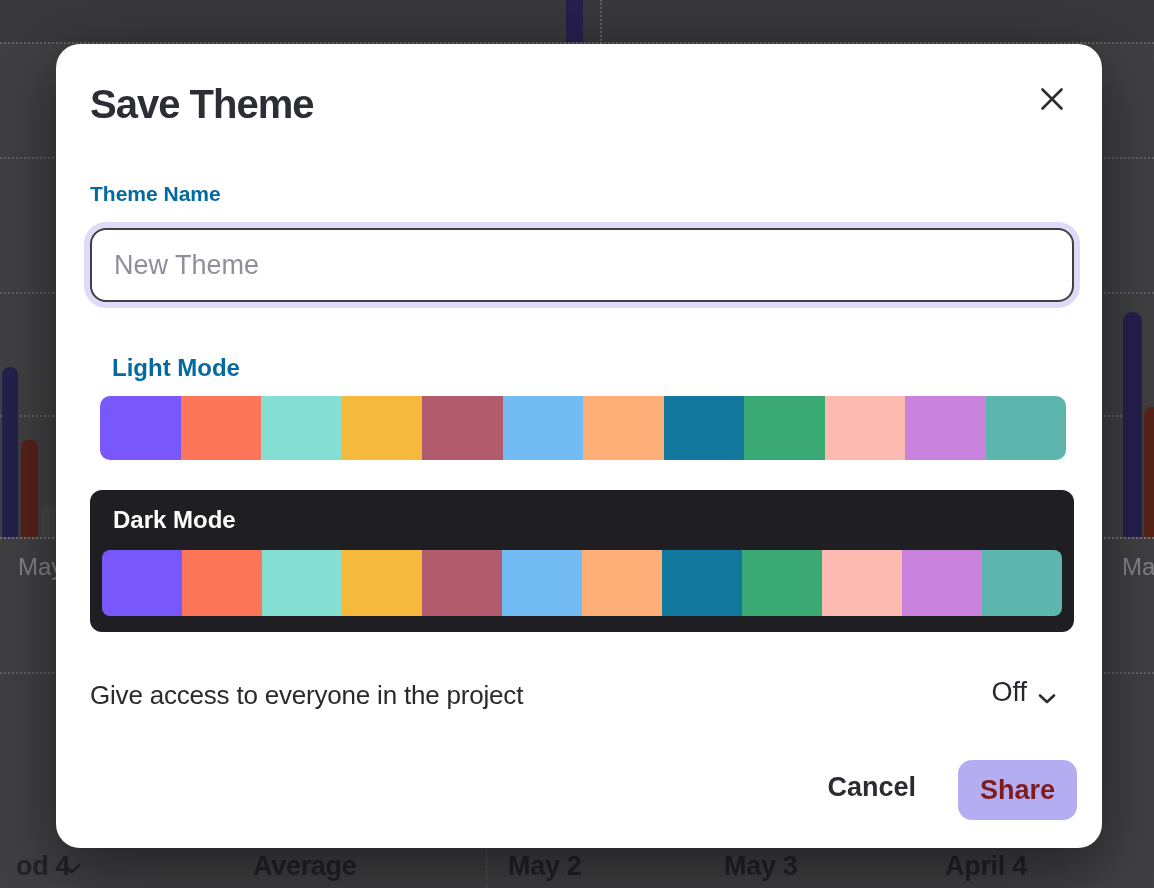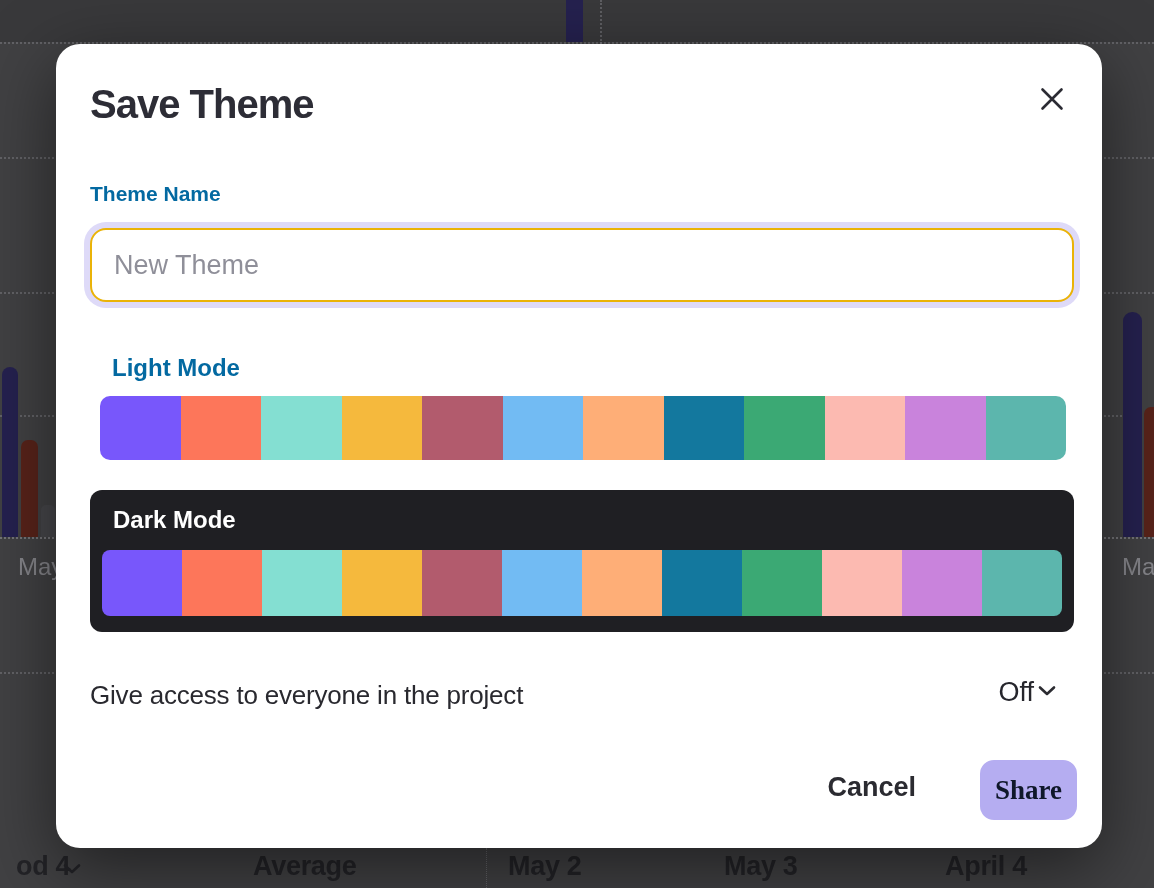--- a/index.html
+++ b/index.html
@@ -38,21 +38,21 @@
   .close-btn {
     position:absolute; right:36px; top:42px; width:28px; height:28px;
     background:none; border:none; cursor:pointer; padding:0;
   }
   .field-label {
     position:absolute; left:34px; top:138px;
     font-size:21px; font-weight:700; color:#0369a1;
   }
   .theme-input {
     position:absolute; left:34px; top:184px; width:984px; height:74px;
-    border:2px solid #eab308; border-radius:16px;
+    border:2px solid #404040; border-radius:16px;
     box-shadow:0 0 0 6px #dedaf8;
     font-family:"Liberation Sans", sans-serif;
     font-size:27px; color:#2d2d36; padding:18px 22px;
     caret-color:#17171c; outline:none;
   }
   .theme-input::placeholder { color:#8f8f99; }
 
   .section-label { position:absolute; font-size:24px; font-weight:700; color:#0369a1; }
   .light-label { left:56px; top:310px; }
 
@@ -68,36 +68,36 @@
   }
   .dark-card .section-label { position:absolute; left:23px; top:16px; color:#ffffff; }
   .palette-strip.dark { left:12px; top:60px; width:960px; height:66px; border-radius:8px; }
 
   .access-label {
     position:absolute; left:34px; top:636px;
     font-size:26px; color:#29292f; letter-spacing:-.2px;
   }
   .access-select {
     position:absolute; right:46px; top:633px;
-    display:flex; align-items:center; gap:4px;
+    display:flex; align-items:flex-end; gap:11px;
     background:none; border:none; cursor:pointer; padding:0;
   }
   .access-value { font-size:27px; font-weight:500; color:#26262c; font-family:"Liberation Sans", sans-serif; }
 
   .cancel-btn {
     position:absolute; right:186px; top:728px;
     background:none; border:none; cursor:pointer; padding:0;
     font-family:"Liberation Sans", sans-serif;
     font-size:27px; font-weight:600; color:#2b2b31;
   }
   .share-btn {
-    position:absolute; right:25px; top:716px; width:97px; height:60px;
+    position:absolute; right:25px; top:716px; width:119px; height:60px;
     background:#b5adf1; border:none; border-radius:14px; cursor:pointer;
-    font-family:Liberation Serif, serif;
-    font-size:27px; font-weight:600; color:#0f172a;
+    font-family:Liberation Sans, sans-serif;
+    font-size:27px; font-weight:600; color:#7f1d1d;
   }
 </style>
 </head>
 <body>
 
 <div>
   <div class="bd-topband"></div>
 
   <div class="gridline" style="top:42px;"></div>
   <div class="gridline" style="top:157px;"></div>

